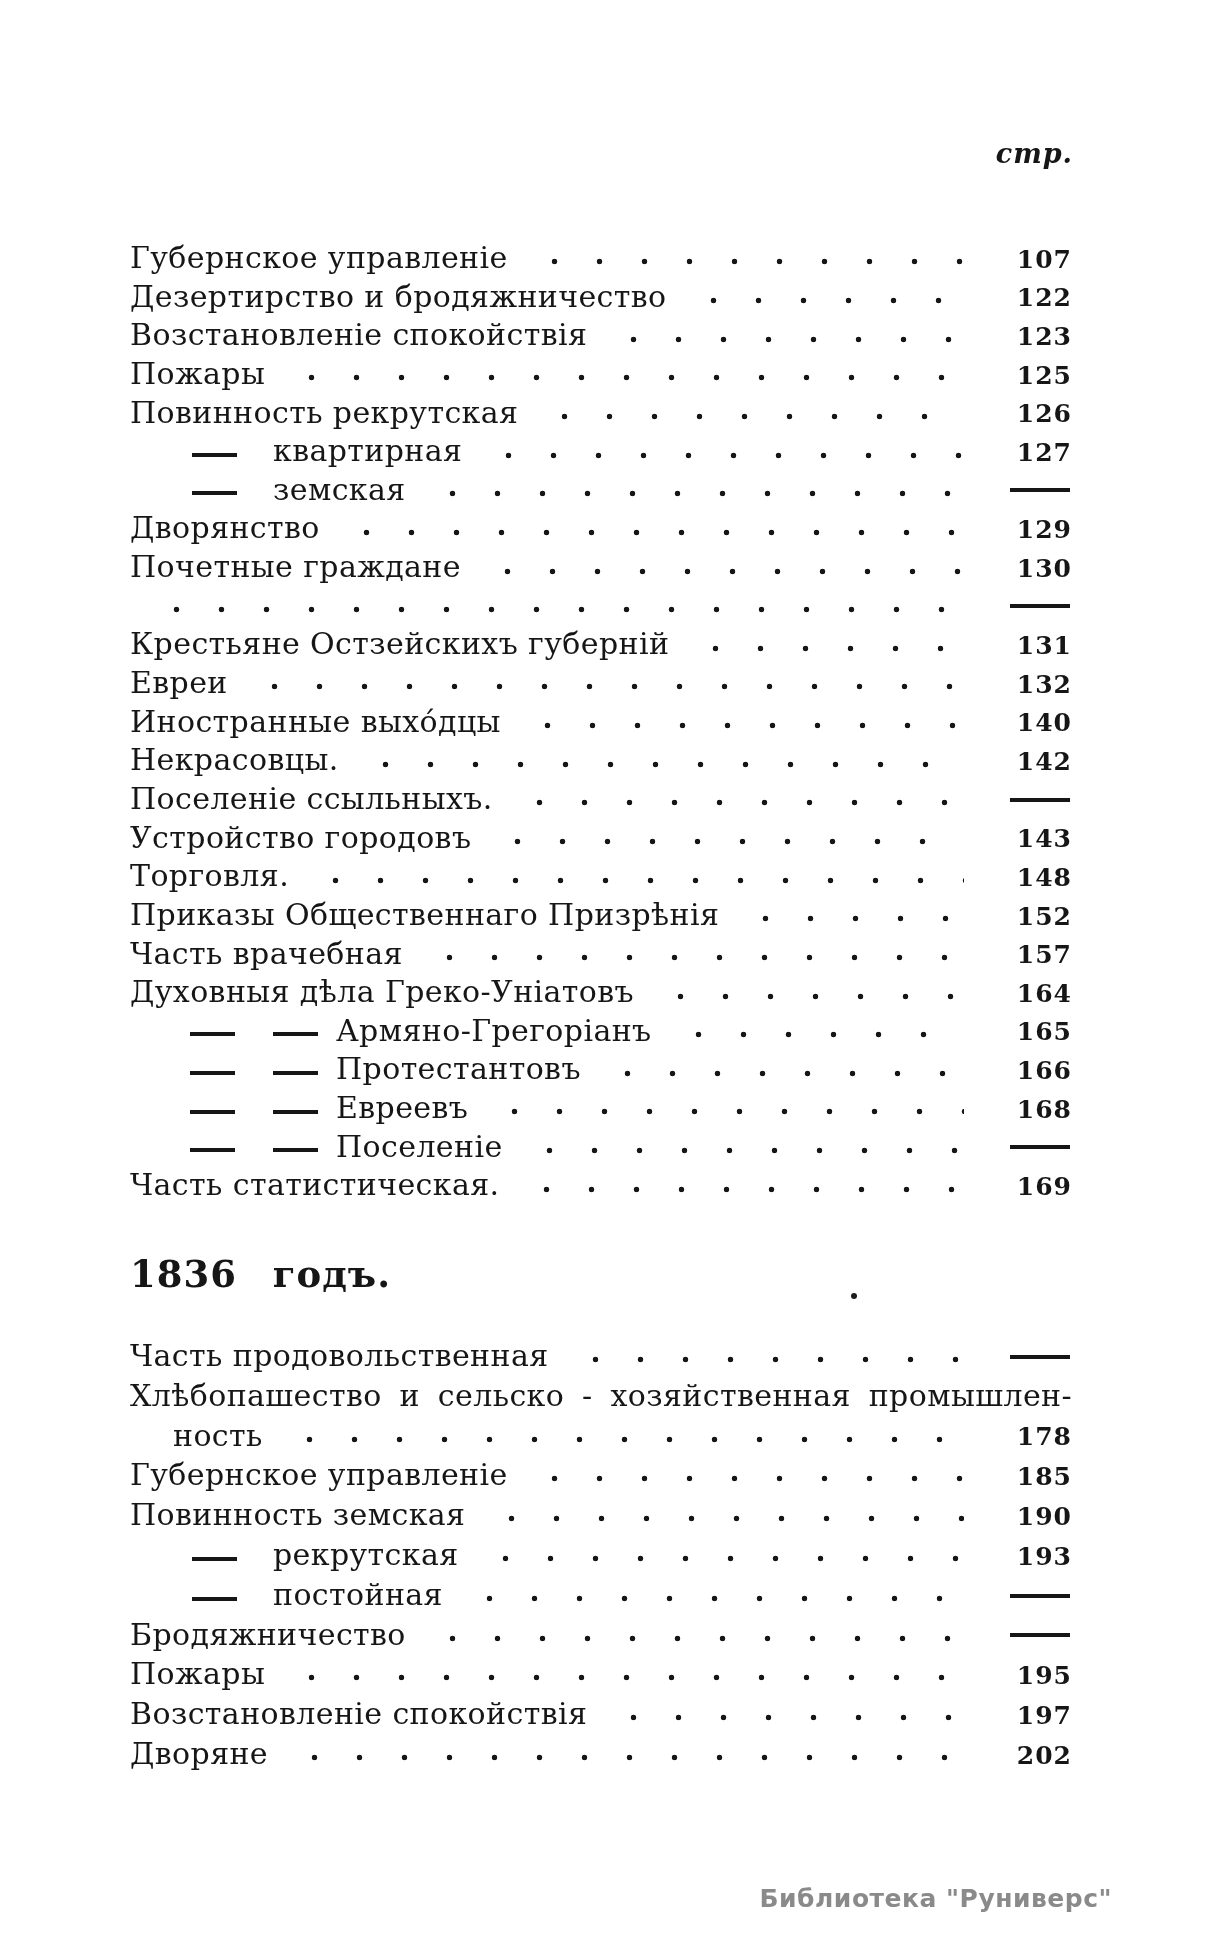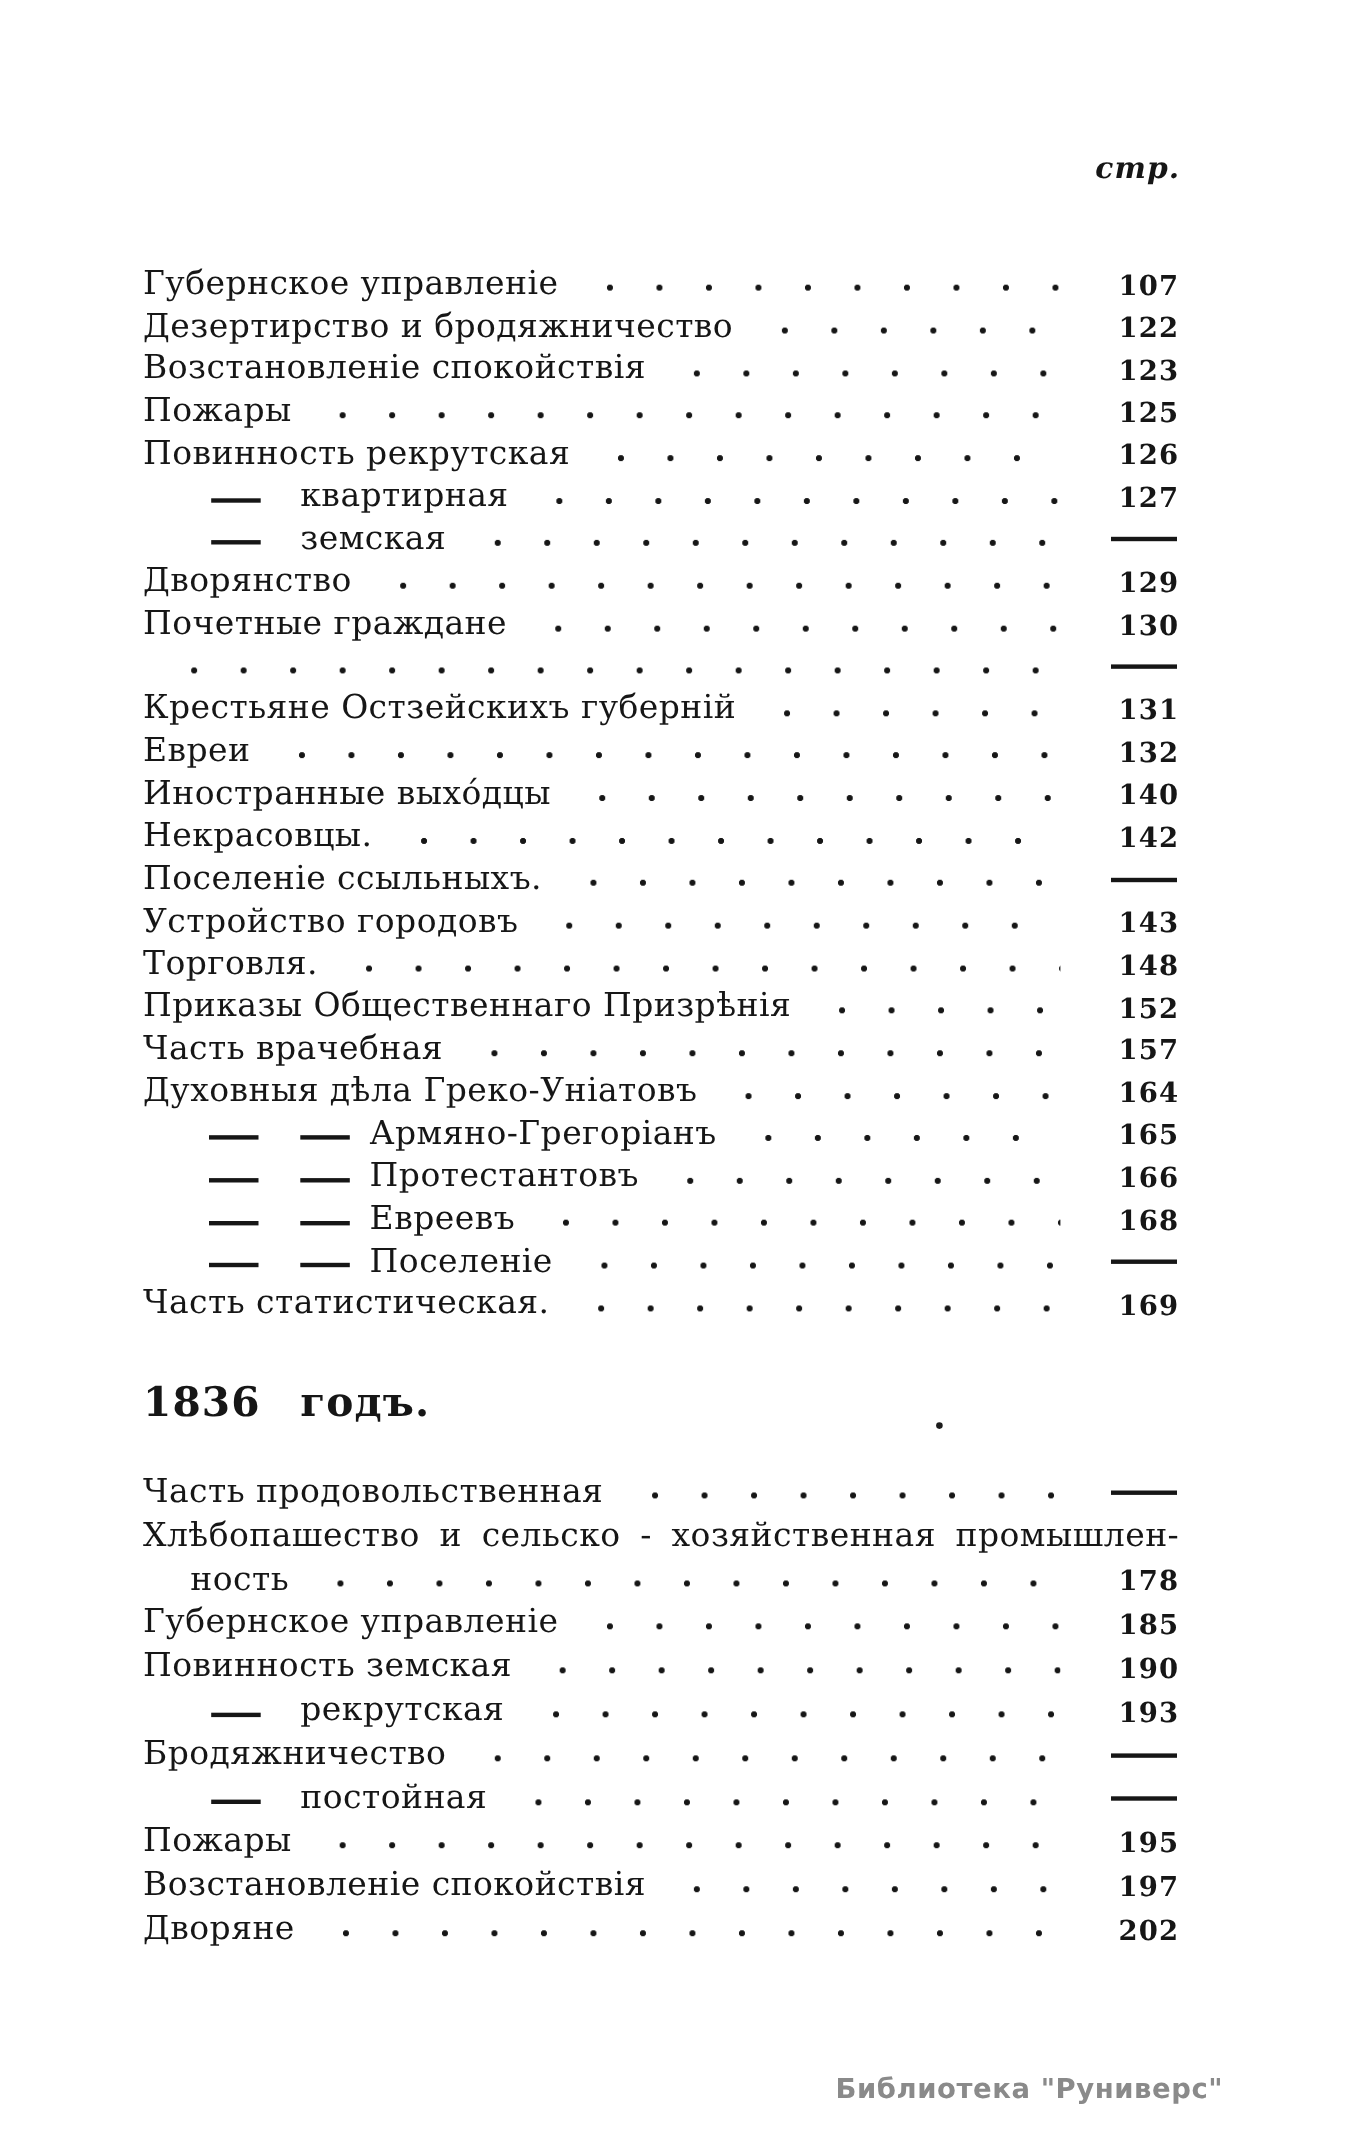--- a/index.html
+++ b/index.html
@@ -311,36 +311,36 @@
         </span>
       </div>
       <div class="row i1">
         <span class="ditto"></span>
         <span class="lbl">рекрутская</span>
         <span class="leader"></span>
         <span class="pagecell">
           <span class="num">193</span>
         </span>
       </div>
-      <div class="row n">
-        <span class="lbl">Бродяжничество</span>
-        <span class="leader"></span>
-        <span class="pagecell">
-          <span class="page-dash"></span>
-        </span>
-      </div>
       <div class="row i1">
         <span class="ditto"></span>
         <span class="lbl">постойная</span>
         <span class="leader"></span>
         <span class="pagecell">
           <span class="page-dash"></span>
         </span>
       </div>
       <div class="row n">
+        <span class="lbl">Бродяжничество</span>
+        <span class="leader"></span>
+        <span class="pagecell">
+          <span class="page-dash"></span>
+        </span>
+      </div>
+      <div class="row n">
         <span class="lbl">Пожары</span>
         <span class="leader"></span>
         <span class="pagecell">
           <span class="num">195</span>
         </span>
       </div>
       <div class="row n">
         <span class="lbl">Возстановленіе спокойствія</span>
         <span class="leader"></span>
         <span class="pagecell">

